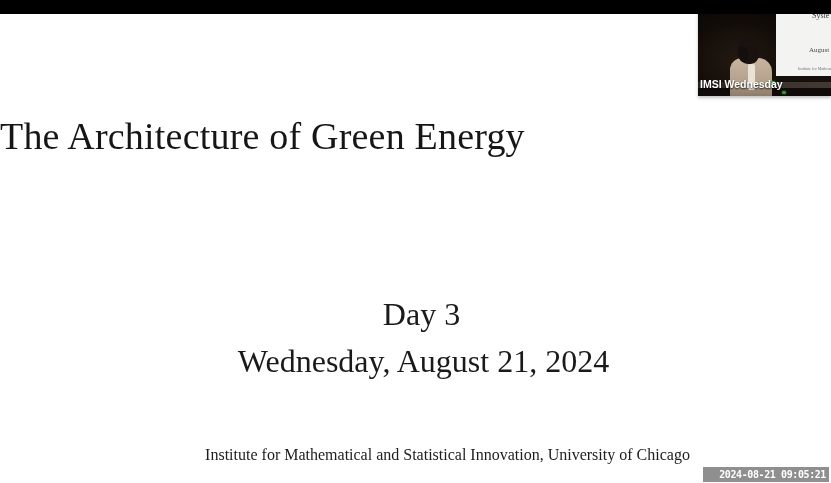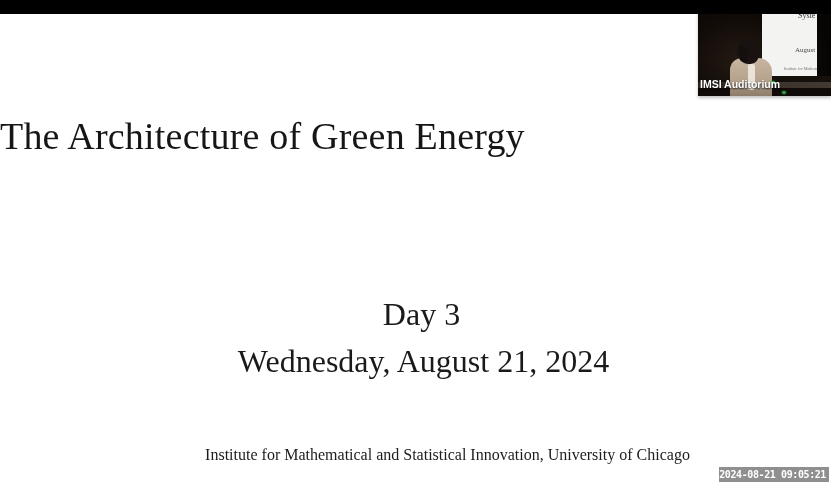--- a/index.html
+++ b/index.html
@@ -55,21 +55,21 @@
   
   .pip {
     position: absolute; left: 698px; top: 0; 
     width: 133px; height: 96px;
     background: radial-gradient(ellipse 90px 70px at 42px 60px, #241a13 0%, #120c08 55%, #070504 100%);
     overflow: hidden;
     z-index: 20;
     box-shadow: 0 2px 3px rgba(120,120,120,0.45);
   }
   .pip-screen {
-    position: absolute; left: 64px; top: 11px;
+    position: absolute; left: 78px; top: 11px;
     width: 55px; height: 66px;
     background: #f3f3f1;
     overflow: hidden;
   }
   .pip-screen .frag1 {
     position: absolute; left: 36px; top: 0px;
     font-size: 8px; line-height: 9px; color: #3a3a3a;
     white-space: nowrap;
   }
   .pip-screen .frag2 {
@@ -143,21 +143,21 @@
   }
   
   .timestamp {
     position: absolute; right: 2px; bottom: 1px;
     background: #8f8f8f;
     color: #ffffff;
     font-family: "DejaVu Sans Mono", monospace;
     font-weight: bold;
     font-size: 10px; line-height: 13px;
     letter-spacing: -0.4px;
-    padding: 1px 3px 1px 0;
+    padding: 1px 3px 1px 16px;
     white-space: nowrap;
     z-index: 40;
   }
 </style>
 </head>
 <body>
 
 <div class="stage">
 
   <div class="slide-title">
@@ -180,20 +180,20 @@
 
     <div class="speaker-jacket"></div>
     <div class="speaker-shirt"></div>
     <div class="speaker-face"></div>
     <div class="speaker-hair"></div>
     <div class="speaker-hair-front"></div>
 
     <div class="led led1"></div>
     <div class="led led2"></div>
 
-    <div class="pip-label">IMSI Auditorium</div>
+    <div class="pip-label">IMSI Wednesday</div>
   </div>
 
   <div class="top-bar"></div>
 
   <div class="timestamp">2024-08-21 09:05:21</div>
 
 </div>
 
 </body></html>

